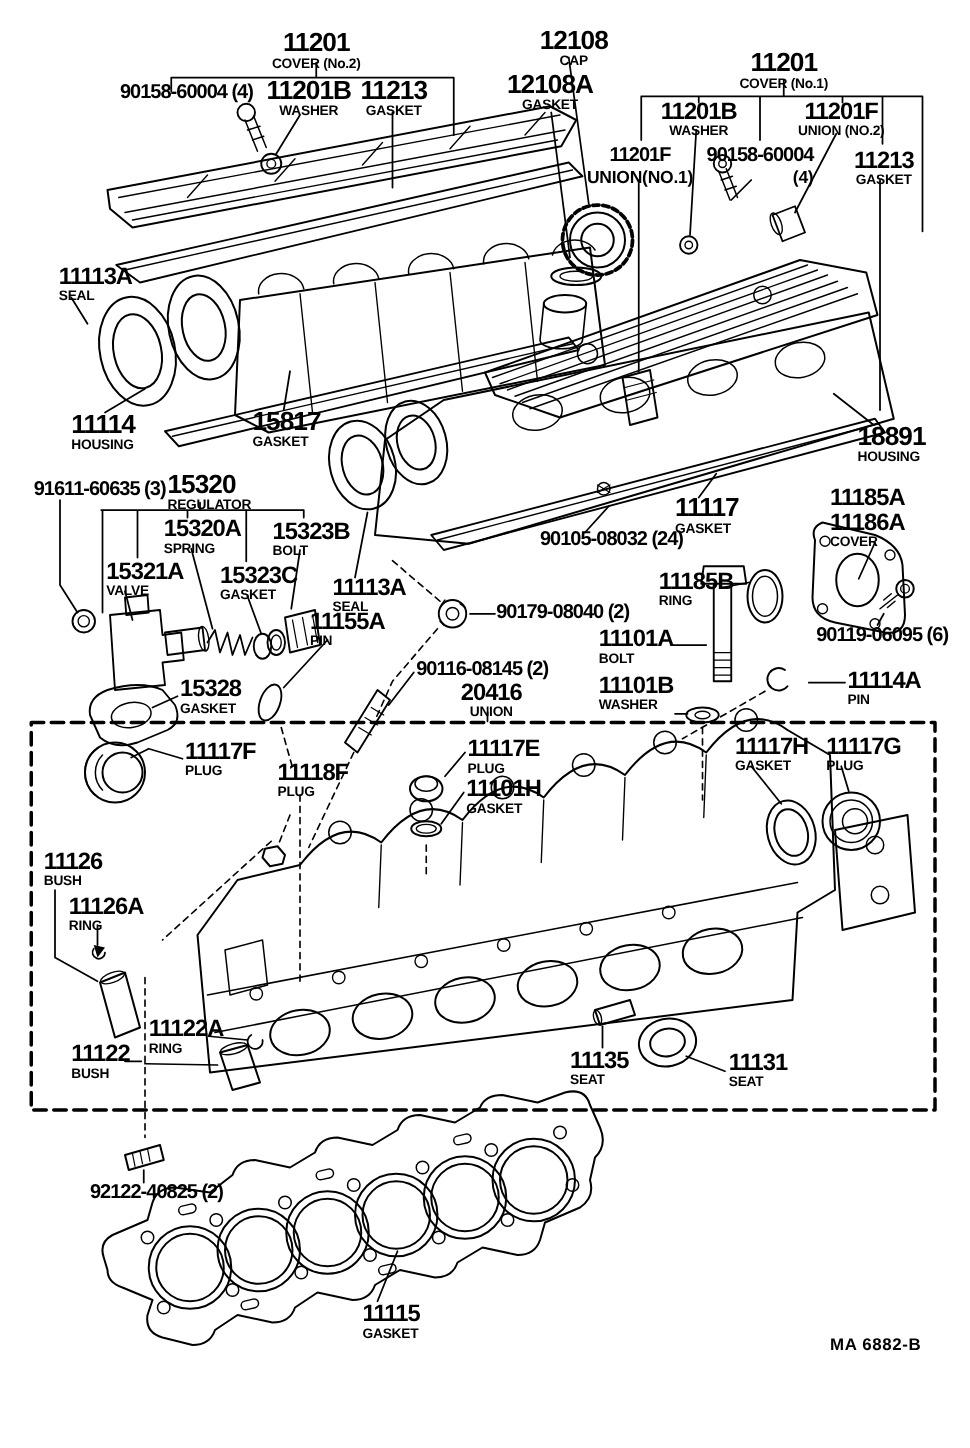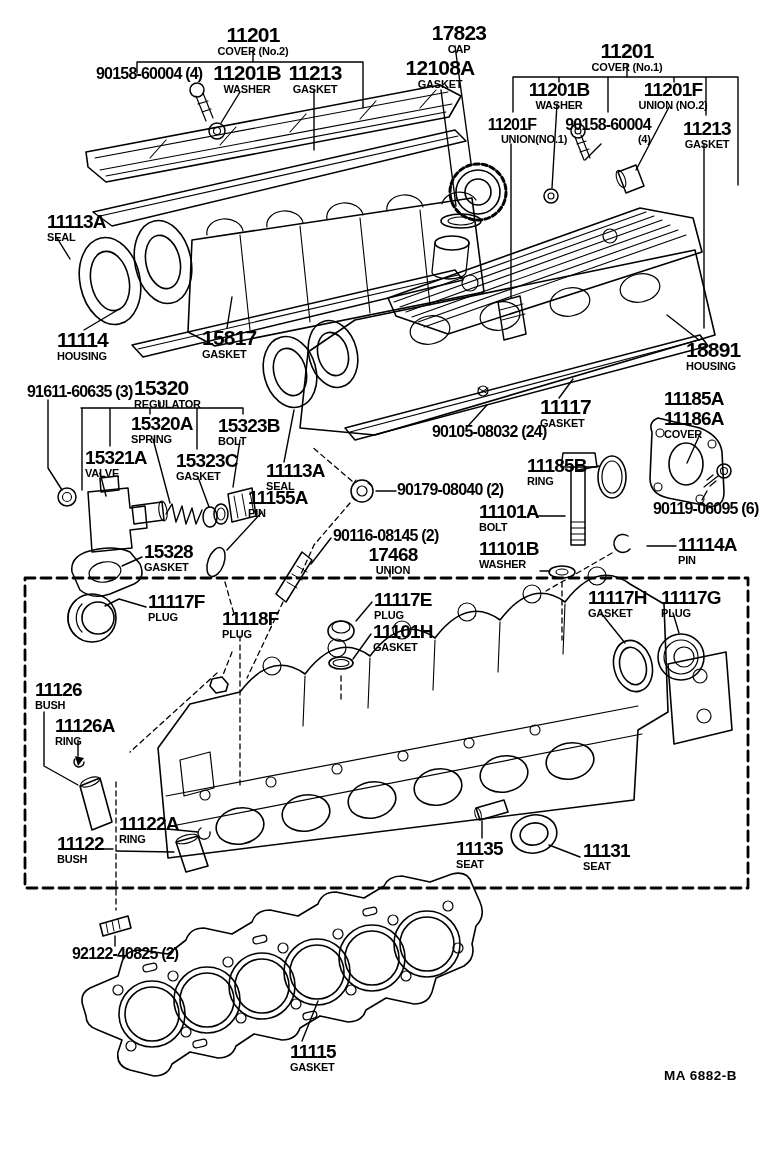--- a/index.html
+++ b/index.html
@@ -6,21 +6,21 @@
   #stage{position:relative;width:776px;height:1158px;background:#fff;overflow:hidden;
          font-family:"Liberation Sans",sans-serif;color:#000;border-radius:20px;}
   #art{position:absolute;left:0;top:0;}
   .lbl{position:absolute;line-height:1;white-space:nowrap;text-align:left;}
   .lbl.c{transform:translateX(-50%);text-align:center;}
   .num{display:block;font-size:19px;font-weight:700;letter-spacing:-0.8px;}
   .sub{display:block;font-size:11px;font-weight:700;letter-spacing:-0.2px;margin-top:1px;}
   .one .num{font-size:16px;text-align:right;}
   .big .num{font-size:21px;}
   .sm .num{font-size:16px;}
-  .sm .sub{font-size:11px;padding-left:44px;}
+  .sm .sub{font-size:14px;}
   .sub.right{text-align:right;}
   .stack .num{font-size:19px;margin-bottom:1px;}
   #footer-code{position:absolute;font-size:13.5px;font-weight:700;letter-spacing:0.5px;}
 </style>
 </head>
 <body>
 
 <div id="stage">
 
 <svg id="art" width="776" height="1158" viewBox="0 0 776 1158">
@@ -317,21 +317,21 @@
     </div>
 <div class="lbl c big" style="left:247px;top:62px">
       <span class="num">11201B</span>
       <span class="sub">WASHER</span>
     </div>
 <div class="lbl c big" style="left:315px;top:62px">
       <span class="num">11213</span>
       <span class="sub">GASKET</span>
     </div>
 <div class="lbl c big" style="left:459px;top:22px">
-      <span class="num">17823</span>
+      <span class="num">12108</span>
       <span class="sub">CAP</span>
     </div>
 <div class="lbl c big" style="left:440px;top:57px">
       <span class="num">12108A</span>
       <span class="sub">GASKET</span>
     </div>
 <div class="lbl c big" style="left:627px;top:40px">
       <span class="num">11201</span>
       <span class="sub">COVER (No.1)</span>
     </div>
@@ -429,21 +429,21 @@
       <span class="num">90179-08040 (2)</span>
     </div>
 <div class="lbl" style="left:479px;top:502px">
       <span class="num">11101A</span>
       <span class="sub">BOLT</span>
     </div>
 <div class="lbl one" style="left:333px;top:528px">
       <span class="num">90116-08145 (2)</span>
     </div>
 <div class="lbl c" style="left:393px;top:545px">
-      <span class="num">17468</span>
+      <span class="num">20416</span>
       <span class="sub">UNION</span>
     </div>
 <div class="lbl" style="left:479px;top:539px">
       <span class="num">11101B</span>
       <span class="sub">WASHER</span>
     </div>
 <div class="lbl" style="left:678px;top:535px">
       <span class="num">11114A</span>
       <span class="sub">PIN</span>
     </div>

